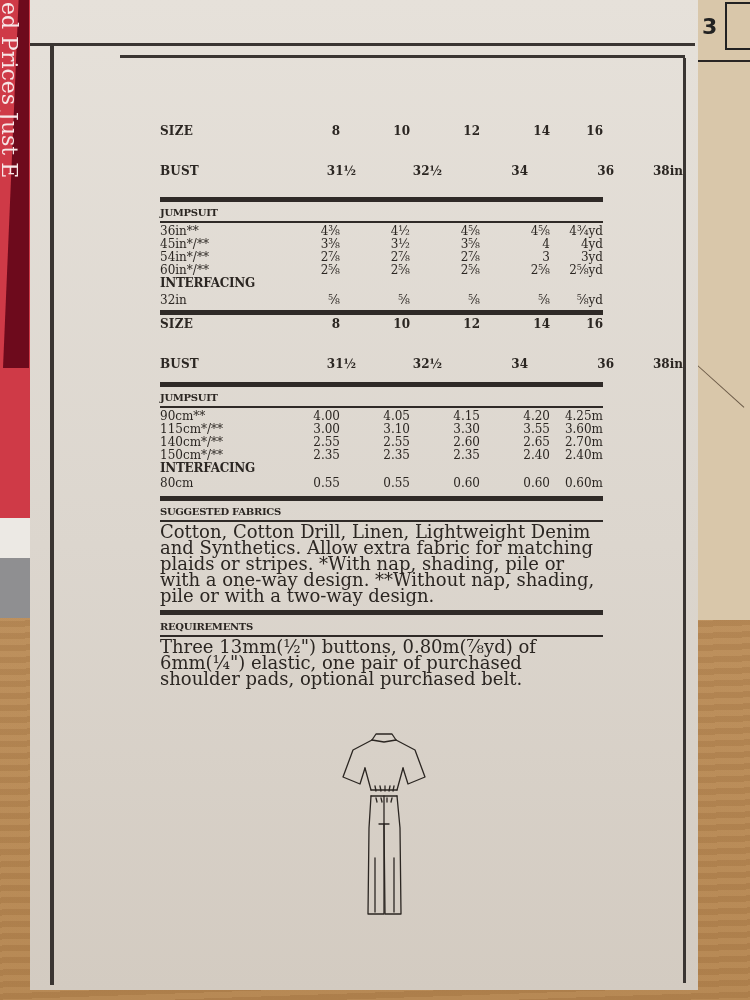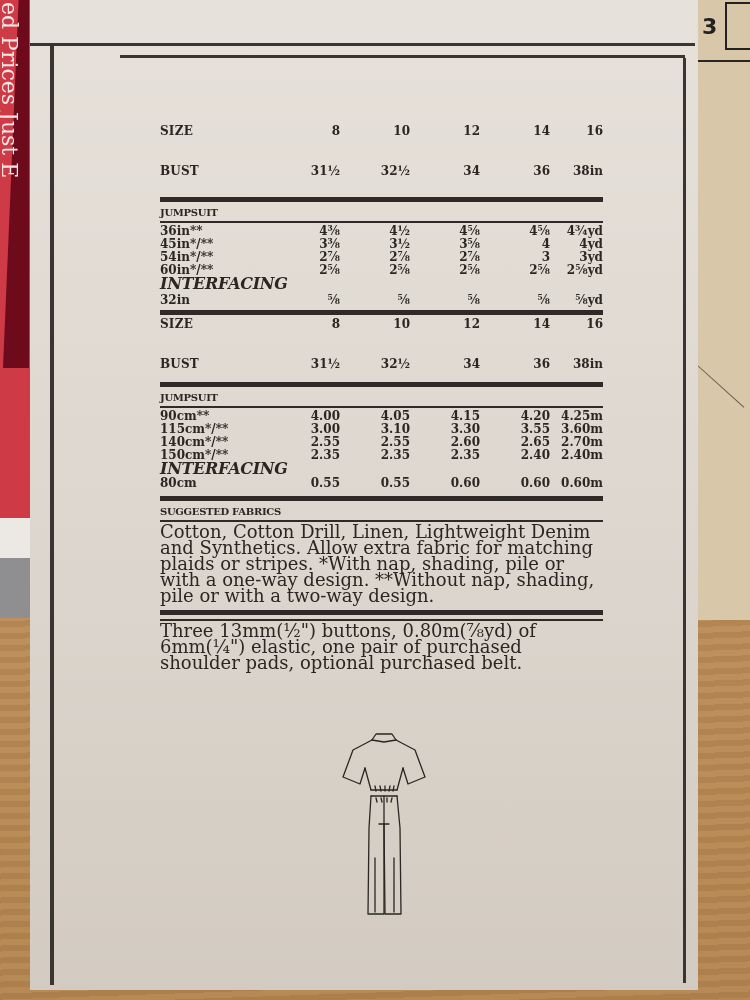--- a/index.html
+++ b/index.html
@@ -91,30 +91,30 @@
       display: grid;
       grid-template-columns: 120px 60px 70px 70px 70px 53px;
       align-items: baseline;
       font-size: 12px;
       line-height: 13px;
     }
     .row > span:not(:first-child) { text-align: right; }
     .size-row, .bust-row { font-weight: bold; font-size: 12px; }
     .size-row > span:first-child, .bust-row > span:first-child { font-weight: bold; letter-spacing: 0.2px; }
     .size-row { height: 40px; }
-    .bust-row { height: 30px; }
+    .bust-row { height: 30px; gap: 16px; }
     .thick-rule { height: 5px; background: #2f2a27; margin: 2px 0 3px 0; }
     .thin-rule { height: 2px; background: #2f2a27; margin: 1px 0 2px 0; }
     .section-title {
       font-weight: bold; font-size: 10px; line-height: 15px; letter-spacing: -0.3px;
     }
     .sub-heading {
-      font-weight: bold; font-size: 16px; line-height: 13px; letter-spacing: -0.3px; font-style: italic;
-    }
-    .data-row { font-weight: bold; font-size: 12px; }
+      font-weight: bold; font-size: 12px; line-height: 13px; letter-spacing: -0.3px;
+    }
+    .data-row { font-weight: normal; font-size: 12px; }
     .block2 { margin-top: 3px; }
     .paragraph {
       font-size: 18px; line-height: 16px; margin-top: 2px;
     }
     .jumpsuit-illustration {
       position: absolute; left: 334px; top: 728px; width: 100px; height: 190px;
     }
   </style>
 </head>
 <body>
@@ -274,20 +274,21 @@
   </div>
 
   <div style="">
     <div class="section-title">SUGGESTED FABRICS</div>
     <div class="thin-rule"></div>
     <div class="paragraph">Cotton, Cotton Drill, Linen, Lightweight Denim and Synthetics. Allow extra fabric for matching plaids or stripes. *With nap, shading, pile or with a one-way design. **Without nap, shading, pile or with a two-way design.</div>
     <div class="thick-rule" style="margin-top:6px;"></div>
   </div>
 
   <div style="margin-top:4px;">
+    <div class="section-title">REQUIREMENTS</div>
     <div class="thin-rule"></div>
     <div class="paragraph">Three 13mm(½") buttons, 0.80m(⅞yd) of 6mm(¼") elastic, one pair of purchased shoulder pads, optional purchased belt.</div>
   </div>
 </div>
 
 <svg class="jumpsuit-illustration" viewBox="0 0 100 190" fill="none" stroke="#2b2622" stroke-width="1.3" stroke-linejoin="round" stroke-linecap="round">
 
   <path d="M38 12 L42 6 L58 6 L62 12"></path>
   <path d="M38 12 L50 14 L62 12"></path>
 

